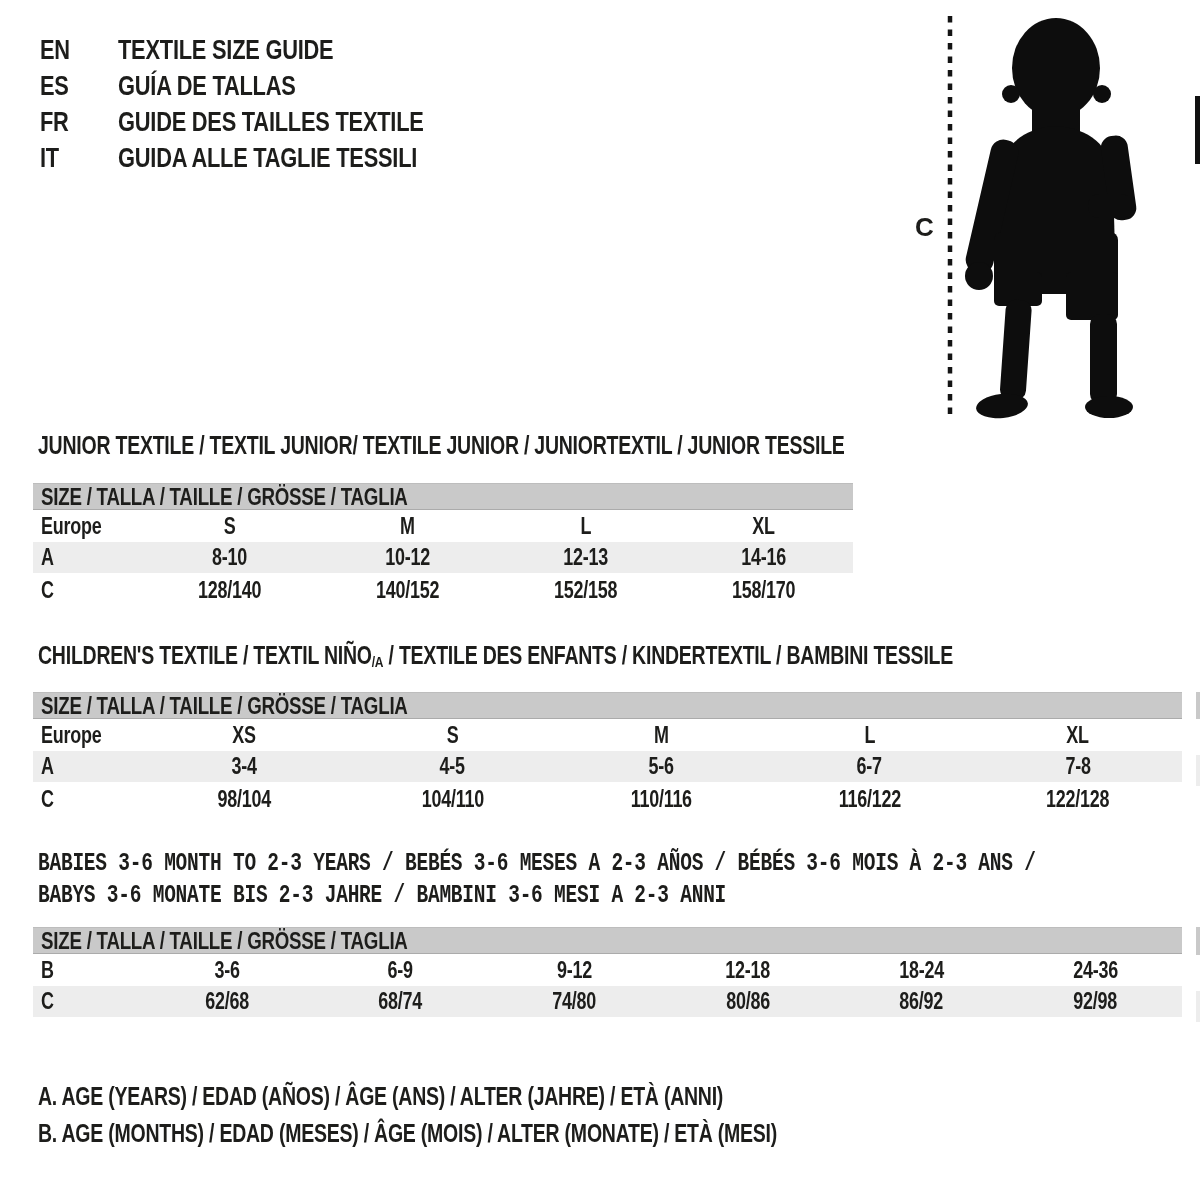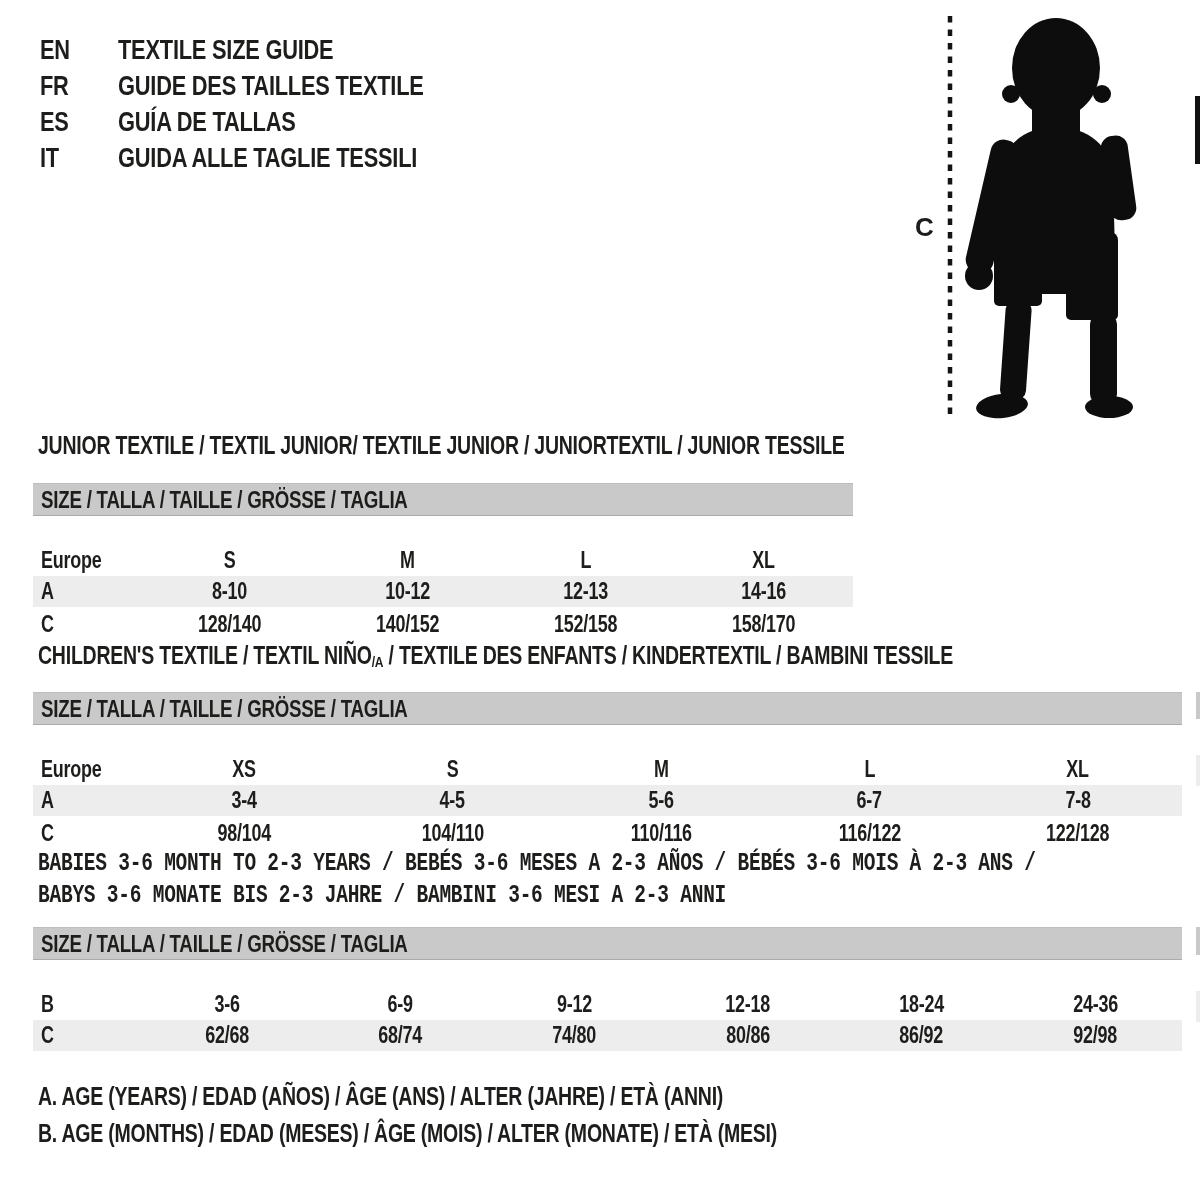--- a/index.html
+++ b/index.html
@@ -16,49 +16,49 @@
   .cndc { display:inline-block; transform:scaleX(0.78); transform-origin:50% 50%;
           white-space:nowrap; letter-spacing:-0.3px; }
 
   .lang-row  { display:flex; height:36px; align-items:flex-end; font-size:28px; }
   .lang-code { flex:0 0 78px; }
 
   .sec-title { font-size:25px; line-height:30px; }
   .sec-title .sub { font-size:0.62em; vertical-align:-0.22em; }
   .babies-title { font-size:25px; line-height:32px; }
 
-  .bar { height:33px; background:#c9c9c9; display:flex; align-items:center;
+  .bar { height:27px; background:#c9c9c9; display:flex; align-items:center;
          padding-left:8px; font-size:24px; box-sizing:border-box;
          border-top:1px solid #bdbdbd; border-bottom:1px solid #ababab; }
   .trow { display:flex; align-items:center; }
-  .h36 { height:32px;margin-top:28px; } .h31 { height:31px; } .h35 { height:35px; }
+  .h36 { height:32px; } .h31 { height:31px; } .h35 { height:35px; }
   .shaded { background:#ededed; }
   .tlabel { flex:0 0 99px; padding-left:8px; font-size:23px; }
   .tcell  { flex:1 1 0; text-align:center; font-size:23px; }
 
   .fn-line { font-size:25px; line-height:37px; }
   .c-label { font-size:26px; }
 
   .sliver { position:absolute; }
 </style>
 </head>
 <body>
 
 <div class="abs" style="left:40px; top:30px;">
   <div class="lang-row">
     <span class="lang-code"><span class="cnd">EN</span></span>
     <span class="cnd">TEXTILE SIZE GUIDE</span>
   </div>
   <div class="lang-row">
+    <span class="lang-code"><span class="cnd">ES</span></span>
+    <span class="cnd">GUÍA DE TALLAS</span>
+  </div>
+  <div class="lang-row">
     <span class="lang-code"><span class="cnd">FR</span></span>
     <span class="cnd">GUIDE DES TAILLES TEXTILE</span>
-  </div>
-  <div class="lang-row">
-    <span class="lang-code"><span class="cnd">ES</span></span>
-    <span class="cnd">GUÍA DE TALLAS</span>
   </div>
   <div class="lang-row">
     <span class="lang-code"><span class="cnd">IT</span></span>
     <span class="cnd">GUIDA ALLE TAGLIE TESSILI</span>
   </div>
 </div>
 
 <span class="abs c-label" style="left:915px; top:212px;">C</span>
 
 <svg class="abs" style="left:946px; top:16px;" width="8" height="402">

